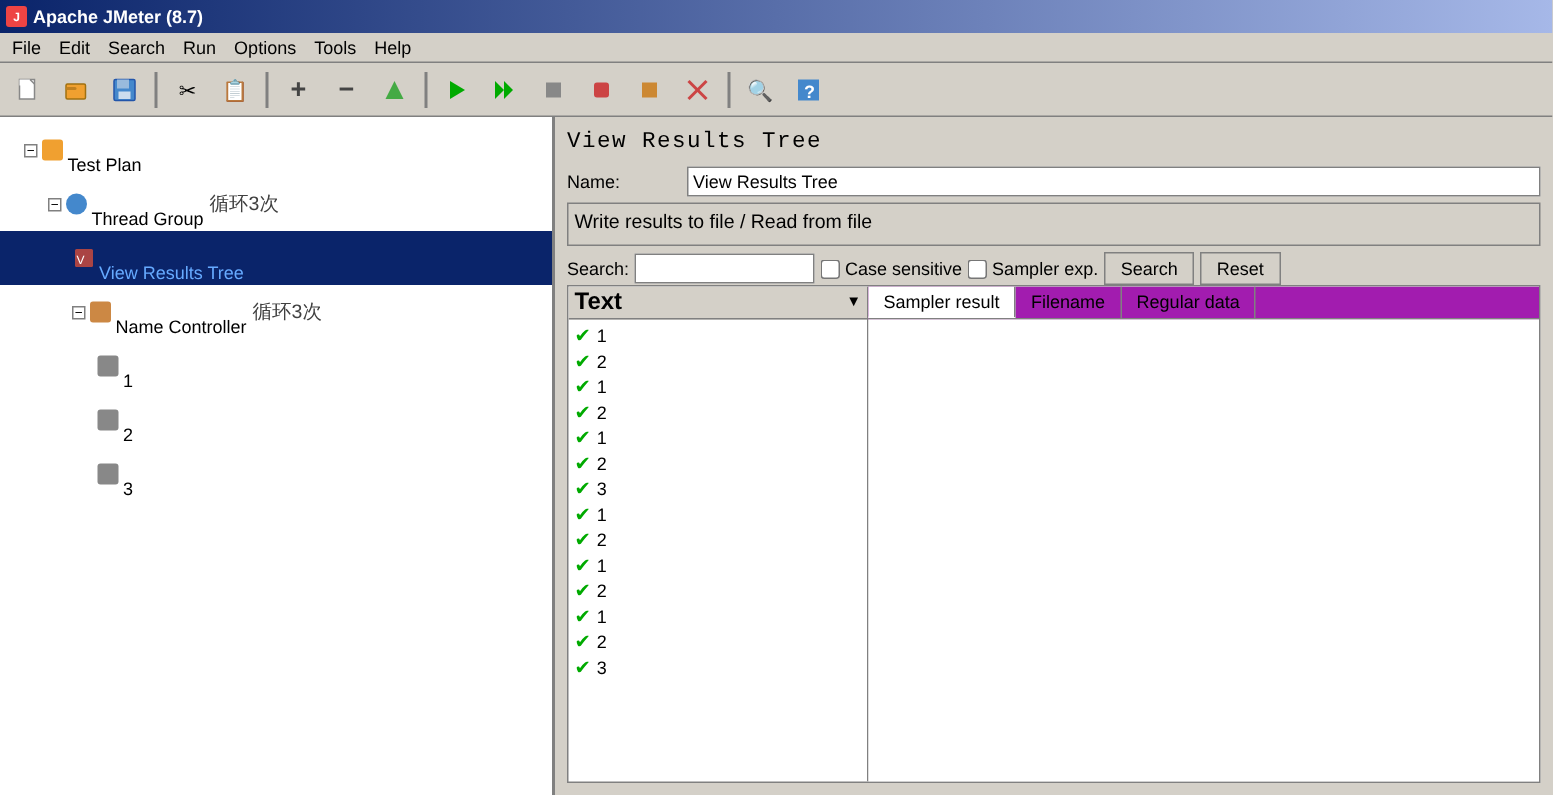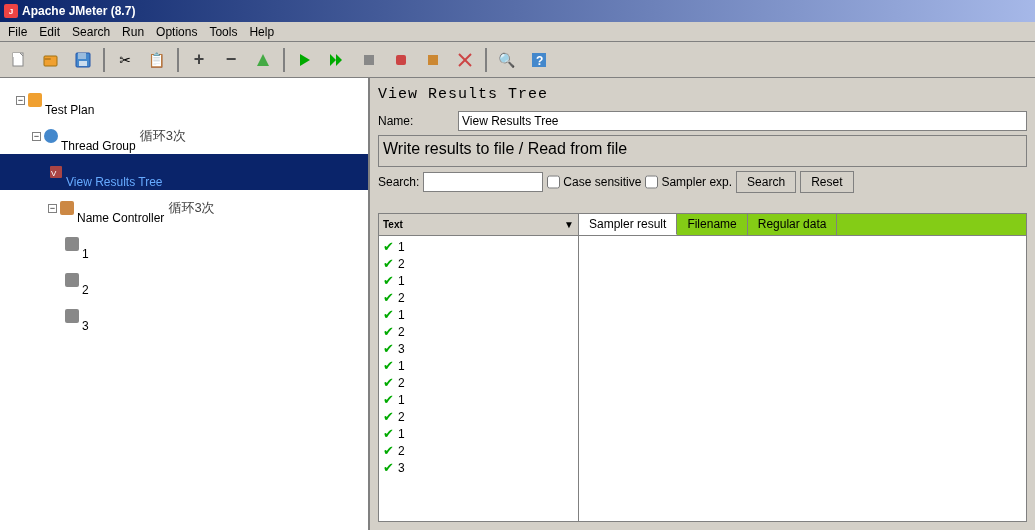--- a/index.html
+++ b/index.html
@@ -167,21 +167,21 @@
     }
 
     
     .file-section {
       border: 1px solid #808080;
       background: #d4d0c8;
       margin-bottom: 4px;
       padding: 4px;
     }
     .file-section-title {
-      font-size: 16px;
+      font-size: 13px;
       margin-bottom: 4px;
     }
     .filename-row {
       display: flex;
       align-items: center;
     }
     .filename-label {
       font-size: 12px;
       margin-right: 4px;
     }
@@ -191,34 +191,35 @@
       border: 1px solid #808080;
       background: white;
       padding: 1px 3px;
       font-size: 12px;
     }
 
     
     .search-bar {
       display: flex;
       align-items: center;
-      margin-bottom: 20px;
+      margin-bottom: 0;
       gap: 4px;
     }
     .search-label { font-size: 12px; }
     .search-input {
       width: 120px;
       height: 20px;
       border: 1px solid #808080;
       background: white;
       padding: 1px 3px;
       font-size: 12px;
     }
     .checkbox-group {
       display: flex;
+      align-items: center;
       gap: 3px;
       font-size: 12px;
     }
     .search-btn {
       height: 22px;
       padding: 0 10px;
       background: #d4d0c8;
       border: 1px solid #808080;
       font-size: 12px;
       cursor: pointer;
@@ -240,21 +241,21 @@
     }
     .results-header {
       display: flex;
       align-items: center;
       background: #d4d0c8;
       border-bottom: 1px solid #808080;
       height: 22px;
       padding: 0 4px;
     }
     .results-header-label {
-      font-size: 10px;
+      font-size: 16px;
       font-weight: bold;
     }
     .dropdown-arrow {
       margin-left: auto;
       font-size: 10px;
       cursor: pointer;
     }
     .results-list {
       flex: 1;
       overflow-y: auto;
@@ -274,21 +275,21 @@
     }
 
     
     .results-right {
       flex: 1;
       display: flex;
       flex-direction: column;
     }
     .tabs-bar {
       display: flex;
-      background: #84cc16;
+      background: #a21caf;
       border-bottom: 1px solid #808080;
       height: 22px;
     }
     .tab {
       padding: 3px 10px;
       font-size: 12px;
       cursor: pointer;
       border-right: 1px solid #808080;
     }
     .tab.active {

